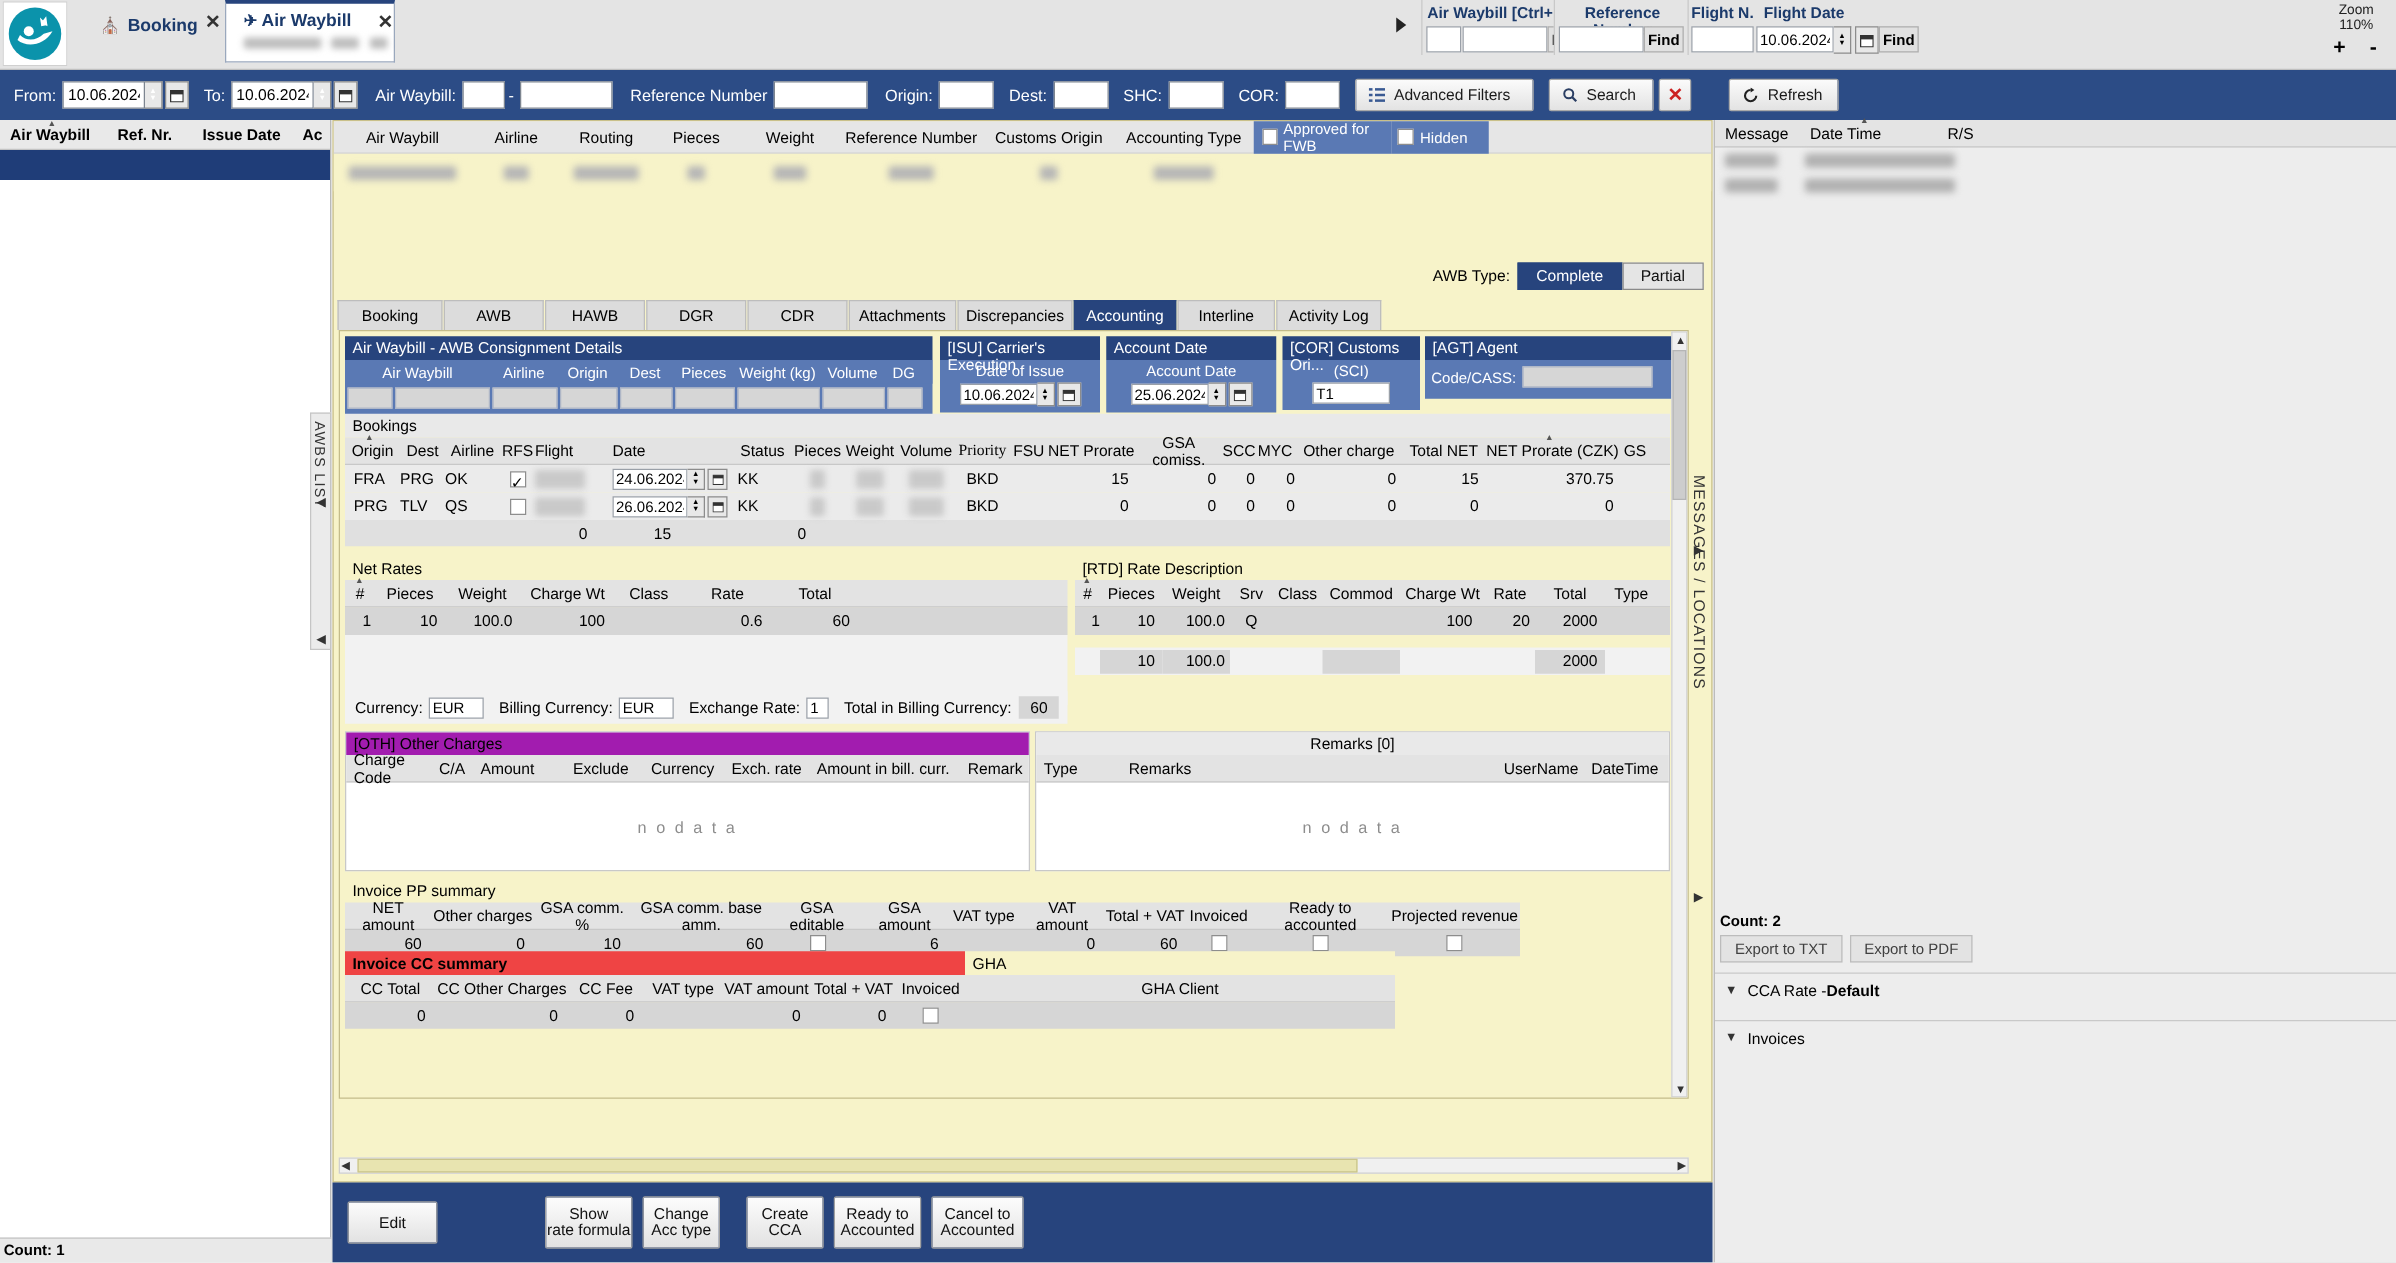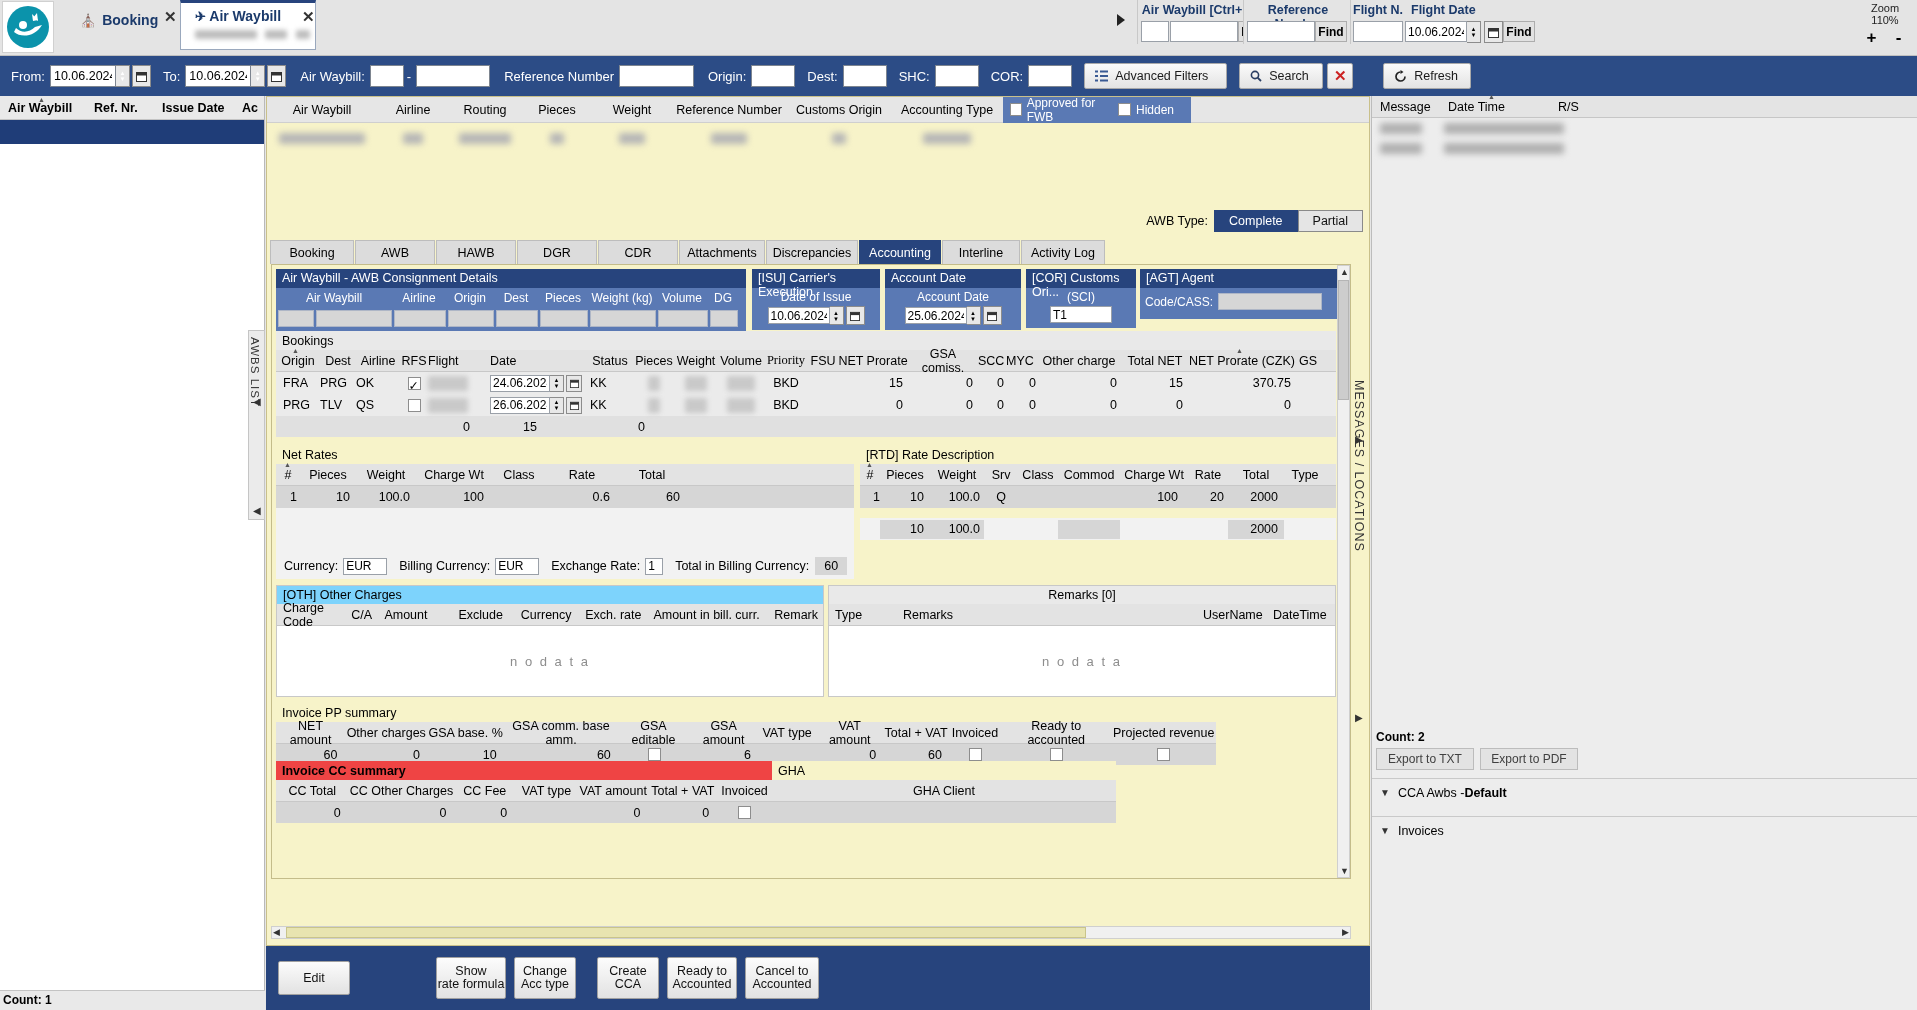--- a/index.html
+++ b/index.html
@@ -644,21 +644,21 @@
         <input class="cellinp" style="width: 44px; margin: 0px 12px 0px 5px;" value="EUR">
         <span style="font-size:12.5px;">Billing Currency:</span>
         <input class="cellinp" style="width: 44px; margin: 0px 12px 0px 5px;" value="EUR">
         <span style="font-size:12.5px;">Exchange Rate:</span>
         <input class="cellinp" style="width: 18px; margin: 0px 12px 0px 5px;" value="1">
         <span style="font-size:12.5px;">Total in Billing Currency:</span>
         <span style="font-size:12.5px; background:#d6d6d6; padding:2px 9px; margin-left:6px;">60</span>
       </div>
 
       <div style="position:absolute; left:4px; top:320px; width:548px; height:112px; background:#fff; border:1px solid #c8c8c8;">
-        <div style="background:#7dd3fc; font-size:12.5px; padding:2px 0 2px 6px;">[OTH] Other Charges</div>
+        <div style="background:#a21caf; font-size:12.5px; padding:2px 0 2px 6px;">[OTH] Other Charges</div>
         <div class="gridhdr" style="background:#e3e3e3;">
           <div class="c" style="width:76px; padding-left:6px;">Charge Code</div>
           <div class="c" style="width:34px;">C/A</div>
           <div class="c" style="width:76px;">Amount</div>
           <div class="c" style="width:64px;">Exclude</div>
           <div class="c" style="width:66px;">Currency</div>
           <div class="c" style="width:70px;">Exch. rate</div>
           <div class="c" style="width:124px;">Amount in bill. curr.</div>
           <div class="c" style="width:50px;">Remark</div>
         </div>
@@ -674,21 +674,21 @@
           <div class="c" style="width:60px;">DateTime</div>
         </div>
         <div class="nodata" style="margin-top:28px;">n o   d a t a</div>
       </div>
 
       <div style="position:absolute; left:4px; top:438px; width:940px;">
         <div class="sectlabel" style="background:#f7f3c9;">Invoice PP summary</div>
         <div class="gridhdr" style="background:#e3e3e3;">
           <div class="c" style="width:74px; text-align:center;">NET amount</div>
           <div class="c" style="width:88px; text-align:center;">Other charges</div>
-          <div class="c" style="width:82px; text-align:center;">GSA base. %</div>
+          <div class="c" style="width:82px; text-align:center;">GSA comm. %</div>
           <div class="c" style="width:122px; text-align:center;">GSA comm. base amm.</div>
           <div class="c" style="width:76px; text-align:center;">GSA editable</div>
           <div class="c" style="width:74px; text-align:center;">GSA amount</div>
           <div class="c" style="width:62px; text-align:center;">VAT type</div>
           <div class="c" style="width:72px; text-align:center;">VAT amount</div>
           <div class="c" style="width:70px; text-align:center;">Total + VAT</div>
           <div class="c" style="width:56px; text-align:center;">Invoiced</div>
           <div class="c" style="width:118px; text-align:center;">Ready to accounted</div>
           <div class="c" style="width:112px; text-align:center;">Projected revenue</div>
         </div>
@@ -805,21 +805,21 @@
       <div class="blurcell" style="width:42px; background:#b0b0b0;"></div>
       <div class="blurcell" style="width:120px; margin-left:22px; background:#b0b0b0;"></div>
     </div>
 
     <div class="rp-count">Count: 2</div>
     <div class="exportbtn" style="position:absolute; left:4px; top:652px; width:98px;">Export to TXT</div>
     <div class="exportbtn" style="position:absolute; left:108px; top:652px; width:98px;">Export to PDF</div>
 
     <div class="accordion" style="position:absolute; left:0; top:682px; width:546px;">
       <span class="chev">▼</span>
-      <span>CCA Awbs - </span>
+      <span>CCA Rate - </span>
       <span style="font-weight:bold;">Default</span>
     </div>
     <div class="accordion" style="position:absolute; left:0; top:720px; width:546px;">
       <span class="chev">▼</span>
       <span>Invoices</span>
     </div>
   </div>
 
   <div class="msgloc">
     <span>MESSAGES / LOCATIONS</span>

